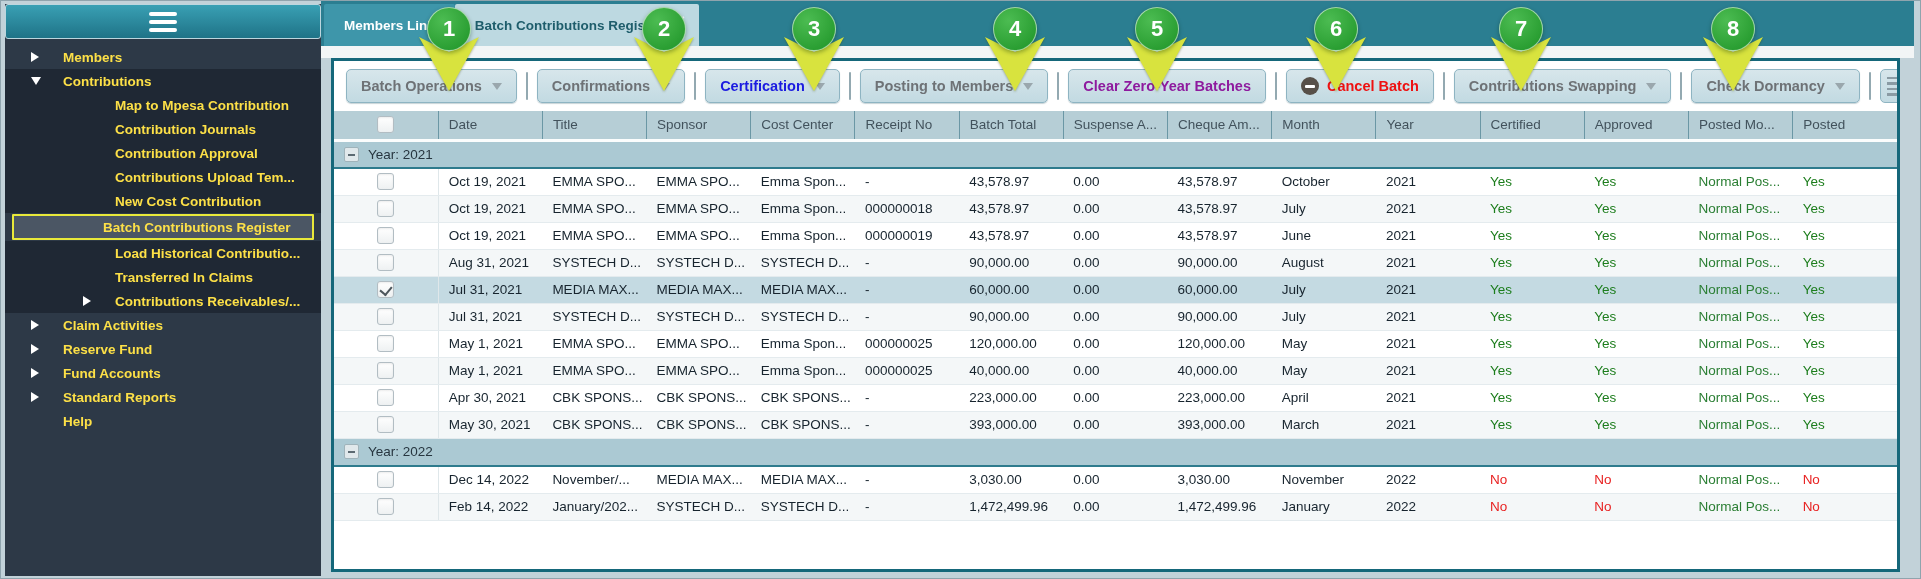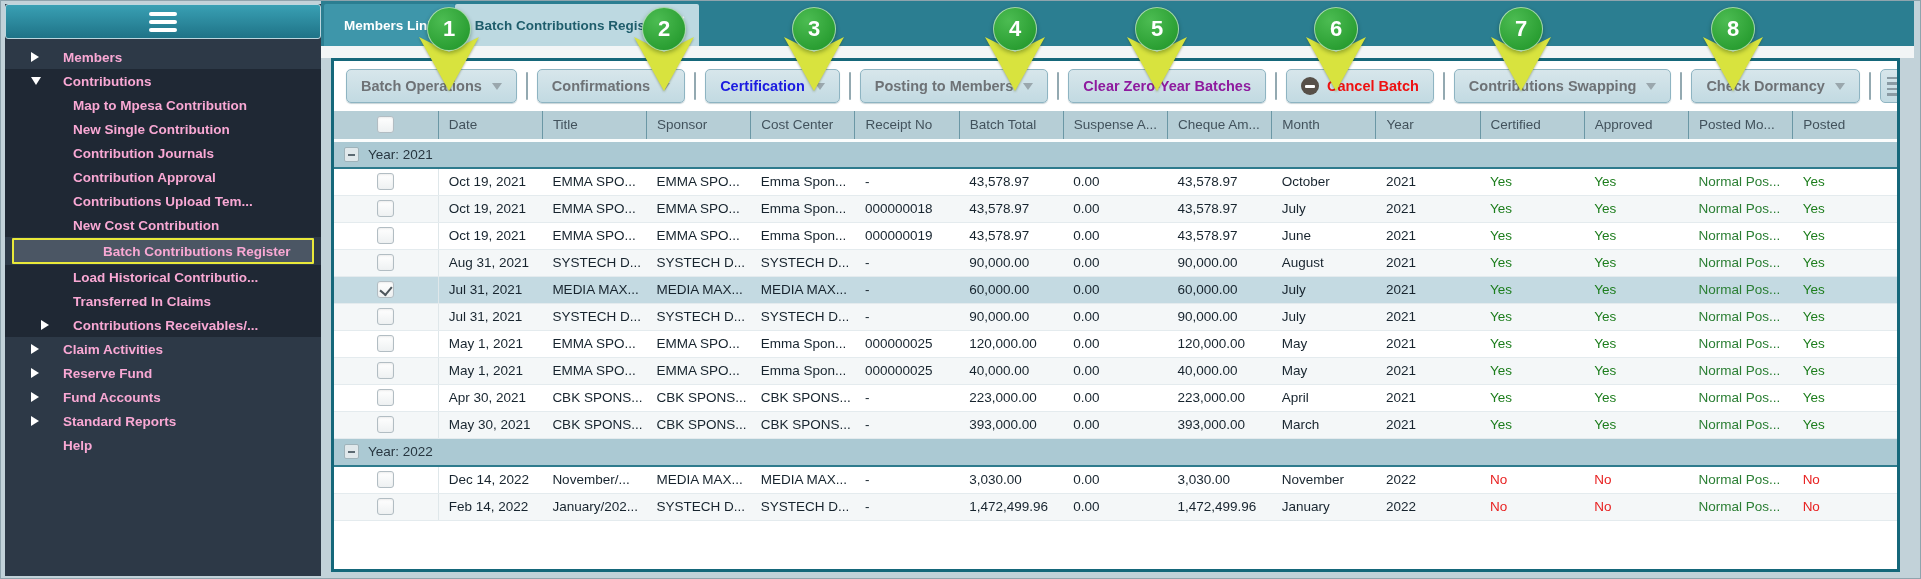--- a/index.html
+++ b/index.html
@@ -5,23 +5,23 @@
   html,body{margin:0;padding:0;background:#9aacb5;}
   *{box-sizing:border-box;font-family:"Liberation Sans",sans-serif;}
   .root{position:relative;width:1921px;height:579px;background:#c2d2d9;overflow:hidden;border:1px solid #8fa4ad;}
 
   
   .sidebar{position:absolute;left:4px;top:3px;width:316px;height:572px;background:#2d3947;display:flex;flex-direction:column;}
   .sb-header{height:35px;background:linear-gradient(#39a0b4,#1f7387);border:1px solid #bcd6de;border-radius:3px;display:flex;align-items:center;justify-content:center;cursor:pointer;}
   .hamb{display:inline-flex;flex-direction:column;gap:4px;}
   .hamb i{display:block;width:28px;height:4px;border-radius:2px;background:#fff;}
   .sb-menu{flex:1;padding-top:6px;}
-  .sb-item{display:flex;align-items:center;height:24px;color:#f9a8d4;font-size:13.5px;font-weight:700;cursor:pointer;white-space:nowrap;}
+  .sb-item{display:flex;align-items:center;height:24px;color:#fde047;font-size:13.5px;font-weight:700;cursor:pointer;white-space:nowrap;}
   .sb-item.lvl0{padding-left:26px;}
-  .sb-item.lvl1{padding-left:36px;}
+  .sb-item.lvl1{padding-left:78px;}
   .sb-item.dark{background:#1f2834;}
   .chev-slot{width:22px;flex:none;display:flex;align-items:center;}
   .tri-r{width:0;height:0;border-left:8px solid #fff;border-top:5px solid transparent;border-bottom:5px solid transparent;}
   .tri-d{width:0;height:0;border-top:8px solid #fff;border-left:5px solid transparent;border-right:5px solid transparent;}
   .sb-label{margin-left:10px;}
   .sb-item.selected{background:#4b5664;border:2px solid #e9e93a;margin:1px 7px;height:26px;padding-left:57px;border-radius:1px;}
 
   
   .main{position:absolute;left:320px;top:0;width:1593px;height:579px;display:flex;flex-direction:column;}
   .tabstrip{height:45px;background:#2b7e91;padding:3px 0 0 3px;display:flex;align-items:stretch;}
@@ -95,24 +95,20 @@
             <span class="tri-d"></span>
           </span>
           <span class="sb-label">Contributions</span>
         </div>
         <div class="sb-item lvl1 dark">
           <span class="chev-slot"></span>
           <span class="sb-label">Map to Mpesa Contribution</span>
         </div>
         <div class="sb-item lvl1 dark">
           <span class="chev-slot"></span>
-          <span class="sb-label">New Single Contribution</span>
-        </div>
-        <div class="sb-item lvl1 dark">
-          <span class="chev-slot"></span>
           <span class="sb-label">Contribution Journals</span>
         </div>
         <div class="sb-item lvl1 dark">
           <span class="chev-slot"></span>
           <span class="sb-label">Contribution Approval</span>
         </div>
         <div class="sb-item lvl1 dark">
           <span class="chev-slot"></span>
           <span class="sb-label">Contributions Upload Tem...</span>
         </div>

